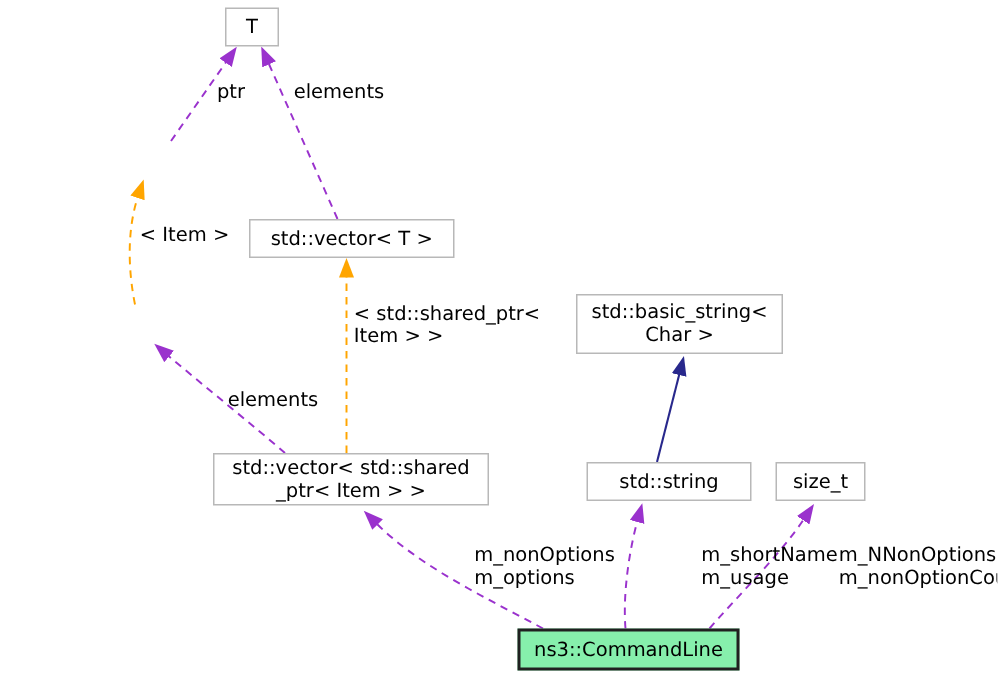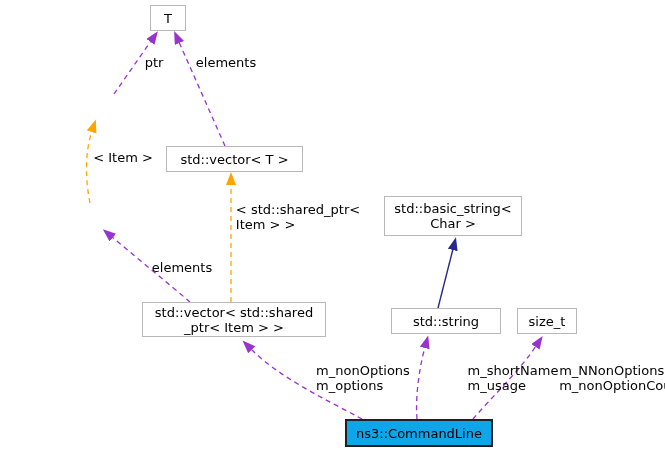--- a/index.html
+++ b/index.html
@@ -21,21 +21,21 @@
     border: 1px solid #b8b8b8;
     display: flex;
     align-items: center;
     justify-content: center;
     text-align: center;
     white-space: pre-line;
     line-height: 15px;
     cursor: pointer;
   }
   .node.highlight {
-    background: #0ea5e9;
+    background: #86efac;
     border: 2px solid #202020;
     cursor: default;
   }
   .edge-label {
     position: absolute;
     transform: translate(-50%, -50%);
     white-space: pre-line;
     text-align: left;
     line-height: 15px;
     pointer-events: none;

